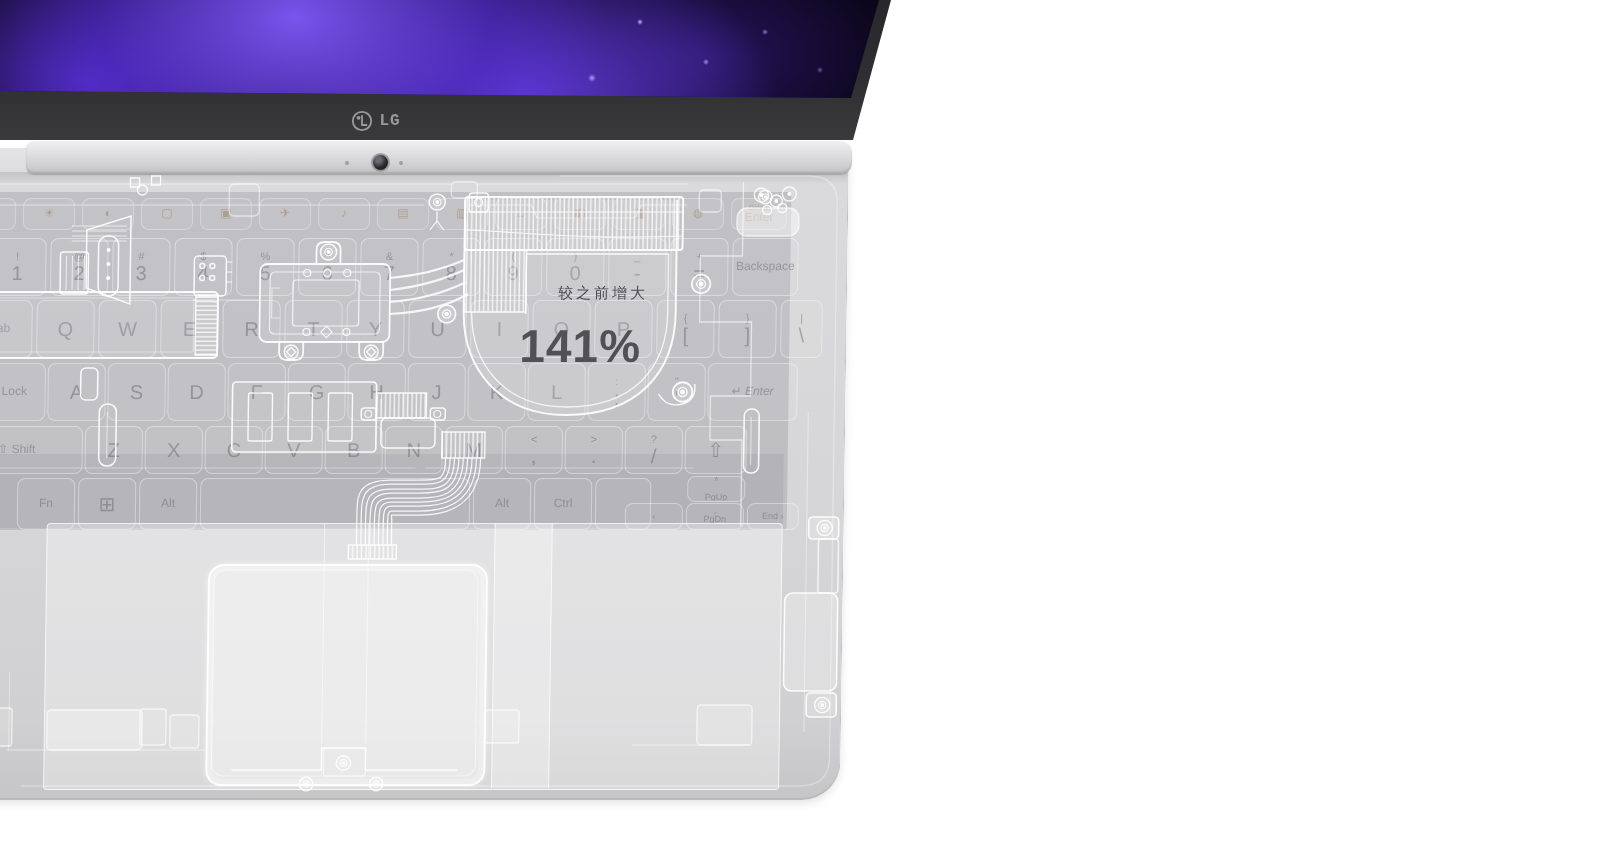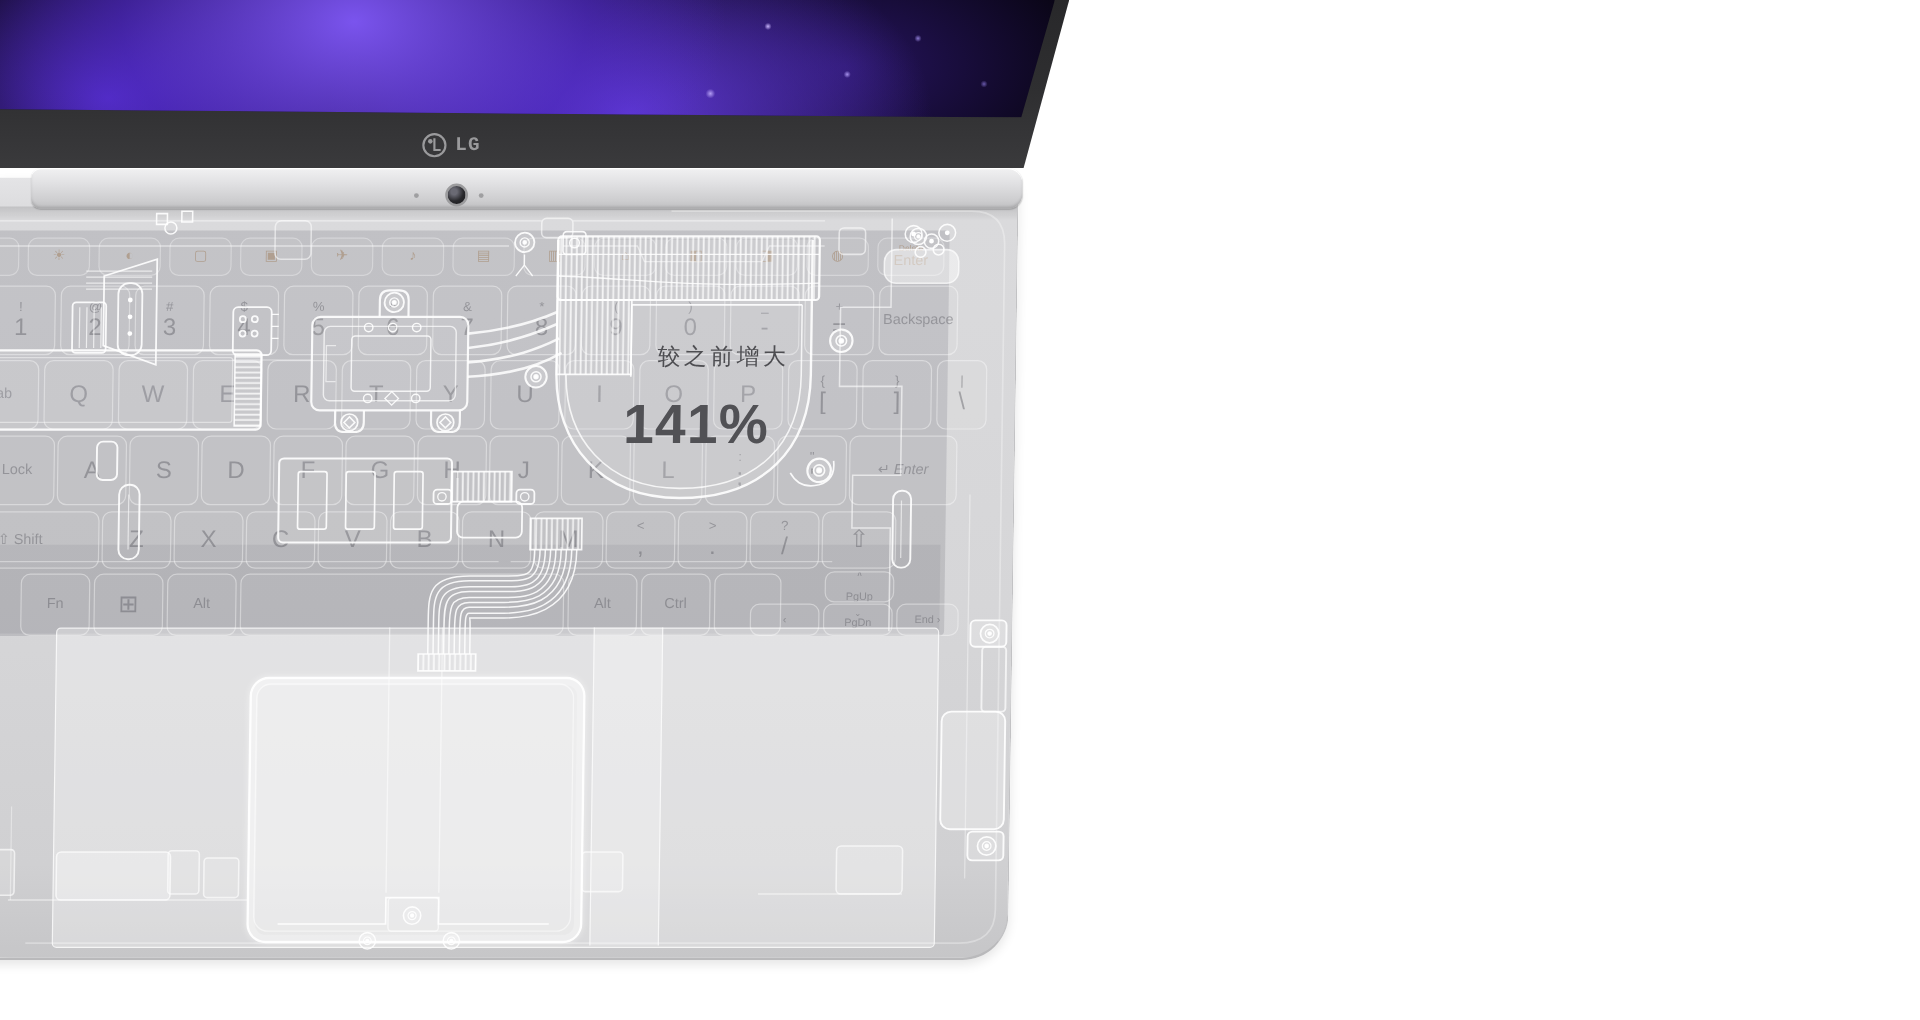--- a/index.html
+++ b/index.html
@@ -73,21 +73,21 @@
   .key.small .kb{font-size:12px;}
   .key.tiny .kt{font-size:7px;line-height:1;}
   .key.tiny .kb{font-size:9px;line-height:1.1;}
   .key.frow{border-color:rgba(255,255,255,.3);}
   .key.frow .kb{font-size:12px;color:rgba(152,116,78,.45);}
   .key.frow .kt{font-size:7px;color:rgba(152,116,78,.45);}
 
   .components{position:absolute;left:-40px;top:0;}
 
   .fan-callout{position:absolute;left:488px;top:112px;width:190px;text-align:center;}
-  .fan-callout .cn{font-size:19px;letter-spacing:3px;color:#4e4e52;font-weight:500;padding-left:44px;}
+  .fan-callout .cn{font-size:15px;letter-spacing:3px;color:#4e4e52;font-weight:500;padding-left:44px;}
   .fan-callout .pct{font-size:46px;font-weight:700;letter-spacing:1px;color:#515155;
                     line-height:1;margin-top:20px;}
 </style>
 </head>
 <body>
 
 <div class="stage">
 
   <div class="laptop-body">
     <div class="deck-shadow"></div>

